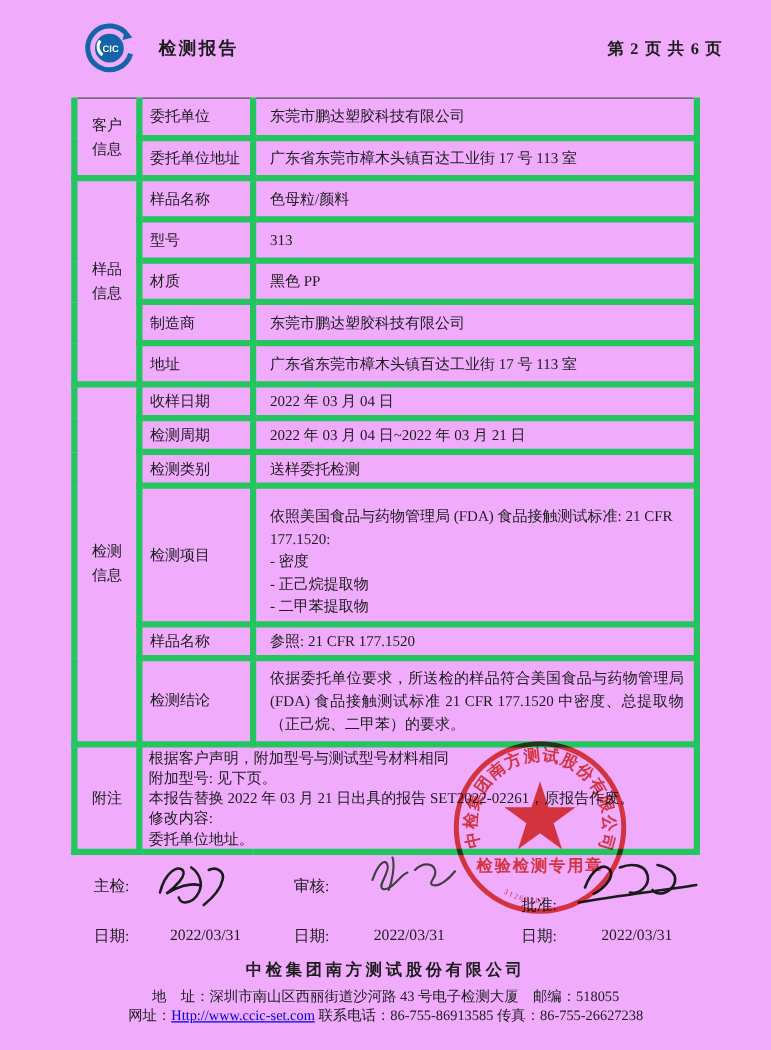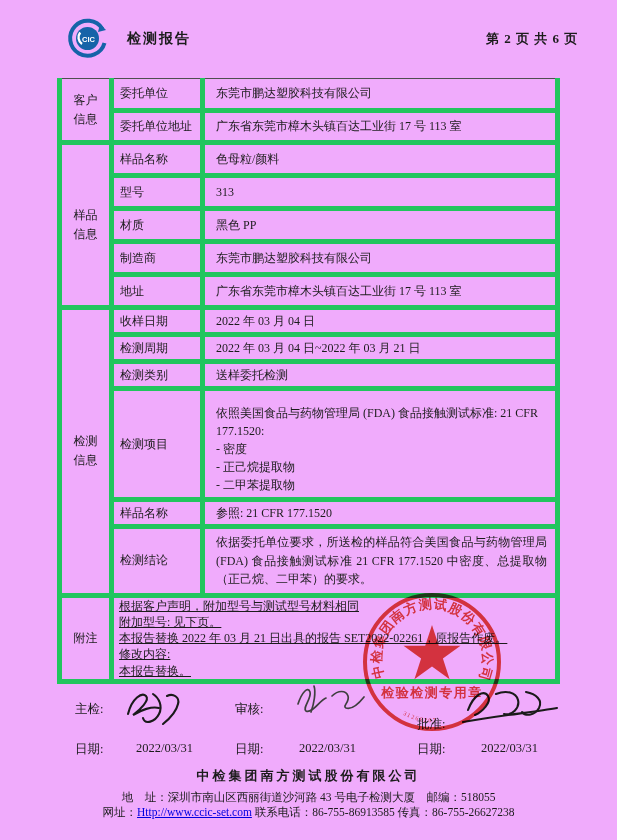--- a/index.html
+++ b/index.html
@@ -18,21 +18,21 @@
   table.report { border:1.5px solid #4f4f4f; }
   table.report td { border:5px solid #22c55e; vertical-align:middle; }
   tr.sec-start td { border-top:1.5px solid #4f4f4f; }
   td.sec { width:52px; text-align:center; line-height:19px; }
   td.lab { width:91px; padding-left:6px; }
   td.val { padding-left:11px; padding-right:8px; }
   td.val .ln { line-height:18px; }
   td.val.multi { padding-top:13px; padding-bottom:3px; }
   td.val.concl { line-height:18.5px; text-align:justify; padding-top:4px; padding-bottom:4px; }
   td.notes-cell { padding-left:5px; padding-right:10px; }
-  td.notes-cell .ln { line-height:16.3px;text-decoration:underline; }
+  td.notes-cell .ln { line-height:16.3px; }
 
   .h32{height:32px;} .h33{height:33px;} .h27{height:27px;}
   .h92{height:92px;} .h57{height:57px;} .h82{height:82px;}
 
   
   .sig-label { position:absolute; font-size:12.5px; }
   .sig-date-val { position:absolute; font-size:12.5px; }
   .sig-svg { position:absolute; }
 
   
@@ -135,21 +135,21 @@
       <td class="val concl">依据委托单位要求，所送检的样品符合美国食品与药物管理局 (FDA) 食品接触测试标准 21 CFR 177.1520 中密度、总提取物（正己烷、二甲苯）的要求。</td>
     </tr>
 
     <tr class="h82 sec-start">
       <td class="sec">附注</td>
       <td class="notes-cell" colspan="2">
         <div class="ln">根据客户声明，附加型号与测试型号材料相同</div>
         <div class="ln">附加型号: 见下页。</div>
         <div class="ln">本报告替换 2022 年 03 月 21 日出具的报告 SET2022-02261，原报告作废。</div>
         <div class="ln">修改内容:</div>
-        <div class="ln">本报告替换。</div>
+        <div class="ln">委托单位地址。</div>
       </td>
     </tr>
   </tbody>
     </table>
 
   <div class="sig-label" style="left:75px; top:701px;">主检:</div>
   <svg class="sig-svg" style="left:118px; top:684px;" width="72" height="46" viewBox="0 0 72 46">
     <g fill="none" stroke="#1a1a1a" stroke-width="2.1" stroke-linecap="round">
       <path d="M10,30 C14,14 24,8 28,12 C32,16 22,26 15,31 C23,26 34,22 41,24"></path>
       <path d="M35,10 C41,14 45,22 41,30 C37,38 27,41 25,34"></path>

